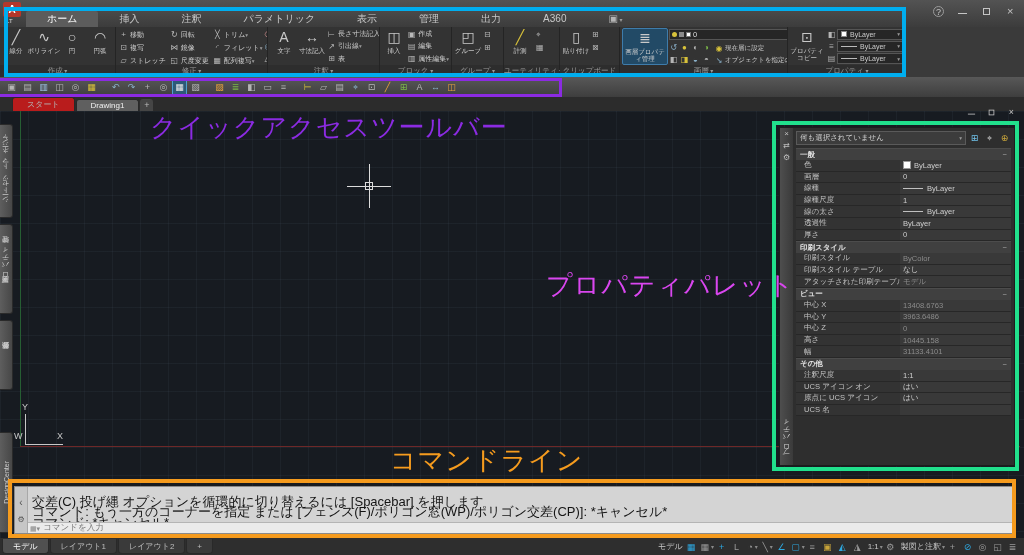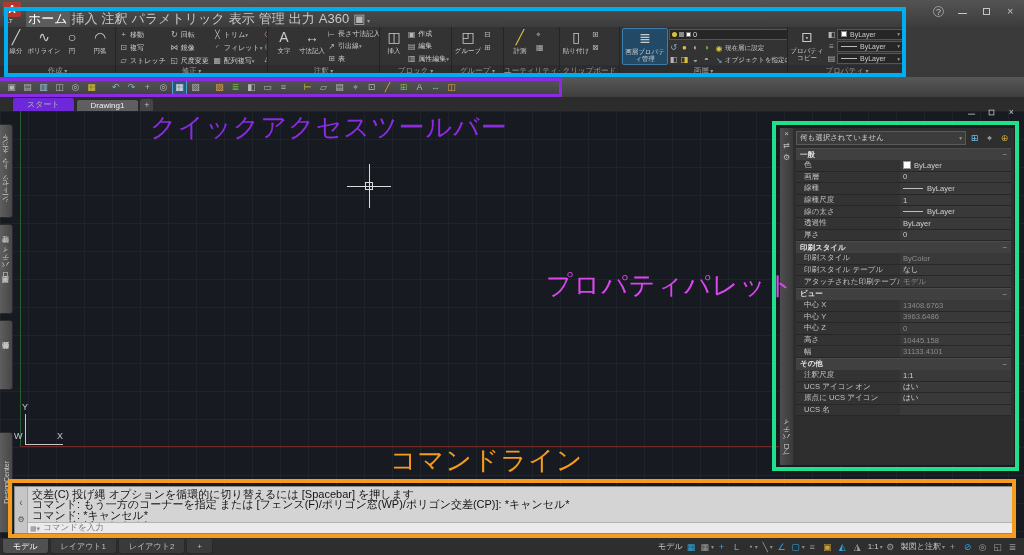--- a/index.html
+++ b/index.html
@@ -5,21 +5,21 @@
 *{box-sizing:border-box;margin:0;padding:0}
 html,body{background:#111}
 body{font-family:"Liberation Sans","DejaVu Sans",sans-serif}
 #app{position:relative;width:1024px;height:555px;overflow:hidden;background:#2f2f2f;font-size:9px;color:#ccc}
 
 
 .titlebar{position:absolute;left:0;top:0;width:1024px;height:27px;background:linear-gradient(#535353,#3c3c3c)}
 .app-logo{position:absolute;left:3px;top:2px;width:18px;height:15px;background:#b5372a;border-radius:2px;color:#fff;font-size:10px;font-weight:bold;text-align:center;line-height:15px}
 .app-logo-sub{position:absolute;left:6px;top:18px;font-size:6px;color:#ddd}
 .ribbon-tabs{position:absolute;left:26px;top:11px;display:flex;height:16px}
-.rtab{padding:0 2px;line-height:16px;font-size:13px;color:#c8c8c8;white-space:nowrap}
+.rtab{padding:0 21px;line-height:16px;font-size:10px;color:#c8c8c8;white-space:nowrap}
 .rtab.active{background:#5c5c5c;color:#fff;border-radius:2px 2px 0 0}
 .rtab.cam::before{content:"▣";color:#b5b5b5}
 .rtab.cam::after{content:" ▾";font-size:6px;color:#9a9a9a}
 .win-controls{position:absolute;right:8px;top:6px;display:flex;align-items:center;gap:13px}
 .wc{position:relative;width:11px;height:11px;display:inline-block}
 .wc-help::after{content:"?";position:absolute;left:2px;top:0;font-size:9px;color:#c5c5c5}
 .wc-help{border:1px solid #9a9a9a;border-radius:50%}
 .wc-min::after{content:"";position:absolute;left:1px;right:1px;bottom:3px;height:1px;background:#c5c5c5}
 .wc-max::after{content:"";position:absolute;left:2px;top:2px;right:2px;bottom:2px;border:1px solid #c5c5c5}
 .wc-close::after{content:"×";position:absolute;left:2px;top:-1px;font-size:11px;color:#c5c5c5}
@@ -66,21 +66,21 @@
 
 
 .qat{position:absolute;left:0;top:77px;width:1024px;height:20px;background:linear-gradient(#585858,#3e3e3e);display:flex;align-items:center;padding-left:4px;gap:1px}
 .qicon{width:15px;height:15px;display:flex;align-items:center;justify-content:center;font-size:9px;color:#b5b5b5}
 .qicon.on{background:#2d5a77;border:1px solid #4d9fd0}
 .qicon.sep{width:7px}
 
 
 .ftabs-row{position:absolute;left:0;top:97px;width:1024px;height:14px;background:#2c2c2c}
 .ftabs{position:absolute;left:12px;top:97px;height:14px;display:flex;align-items:flex-end;gap:1px}
-.ftab{padding:1px 14px;font-size:8px;color:#b5b5b5;background:#6d28d9;border:1px solid #282828;border-bottom:none;border-radius:3px 3px 0 0;white-space:nowrap}
+.ftab{padding:1px 14px;font-size:8px;color:#b5b5b5;background:#b91c1c;border:1px solid #282828;border-bottom:none;border-radius:3px 3px 0 0;white-space:nowrap}
 .ftab.active{background:#5f5f5f;color:#f0f0f0}
 .ftab-add{width:13px;height:12px;background:#454545;border-radius:3px 3px 0 0;color:#bbb;text-align:center;line-height:12px;font-size:9px}
 
 
 .canvas{position:absolute;left:0;top:111px;width:1024px;height:427px;background-color:#171b21;
 background-image:linear-gradient(rgba(110,130,155,0.08) 1px,transparent 1px),linear-gradient(90deg,rgba(110,130,155,0.08) 1px,transparent 1px);
 background-size:28px 28px}
 .axis-y{position:absolute;left:20px;top:111px;width:1px;height:335px;background:#265e33}
 .axis-x{position:absolute;left:20px;top:446px;width:1000px;height:1px;background:#6e2828}
 .ch{position:absolute;background:#dcdcdc}
@@ -122,21 +122,21 @@
 .prow.ro .pv{color:#8b8b8b}
 .prow.swatch .pv::before{content:"";width:6px;height:6px;background:#fff;border:1px solid #999;margin-right:3px}
 .prow.line .pv::before{content:"";width:20px;border-top:1px solid #c0c0c0;margin-right:4px}
 
 
 .cmdwin{position:absolute;left:14px;top:486px;width:1000px;height:48px;background:#d4d4d4;border:1px solid #8a8a8a;display:flex;overflow:hidden}
 .cmd-strip{width:13px;background:#c6c6c6;border-right:1px solid #a8a8a8;display:flex;flex-direction:column;align-items:center;justify-content:center;gap:6px;color:#555}
 .cmd-strip .chev::after{content:"‹";font-size:10px}
 .cmd-strip .wr::after{content:"⚙";font-size:8px}
 .cmd-main{flex:1;display:flex;flex-direction:column}
-.cmd-lines{flex:1;padding:2px 4px 0;color:#141414;font-size:11px;line-height:10.4px;white-space:nowrap;overflow:hidden}
+.cmd-lines{flex:1;padding:10px 4px 0;color:#141414;font-size:13px;line-height:10.4px;white-space:nowrap;overflow:hidden}
 .cmd-input{display:flex;align-items:center;height:11px;background:#ebebeb;border-top:1px solid #b5b5b5;color:#7a7a7a;font-size:8.5px;padding-left:2px;gap:3px}
 .cmd-input .tic::after{content:"▦▾";font-size:7px;color:#8a8a8a}
 
 
 .statusbar{position:absolute;left:0;top:538px;width:1024px;height:17px;background:#2e2e2e;display:flex;align-items:center}
 .ltabs{display:flex;height:15px;margin-left:2px;gap:1px}
 .ltab{padding:0 10px;display:flex;align-items:center;font-size:8px;color:#bdbdbd;background:#3a3a3a;border:1px solid #292929;border-top:none;border-radius:0 0 4px 4px;white-space:nowrap}
 .ltab.active{background:#505050;color:#fff}
 .sright{margin-left:auto;display:flex;align-items:center;gap:2px;padding-right:4px}
 .sitem{min-width:13px;height:13px;display:flex;align-items:center;justify-content:center;gap:1px;font-size:9px}

